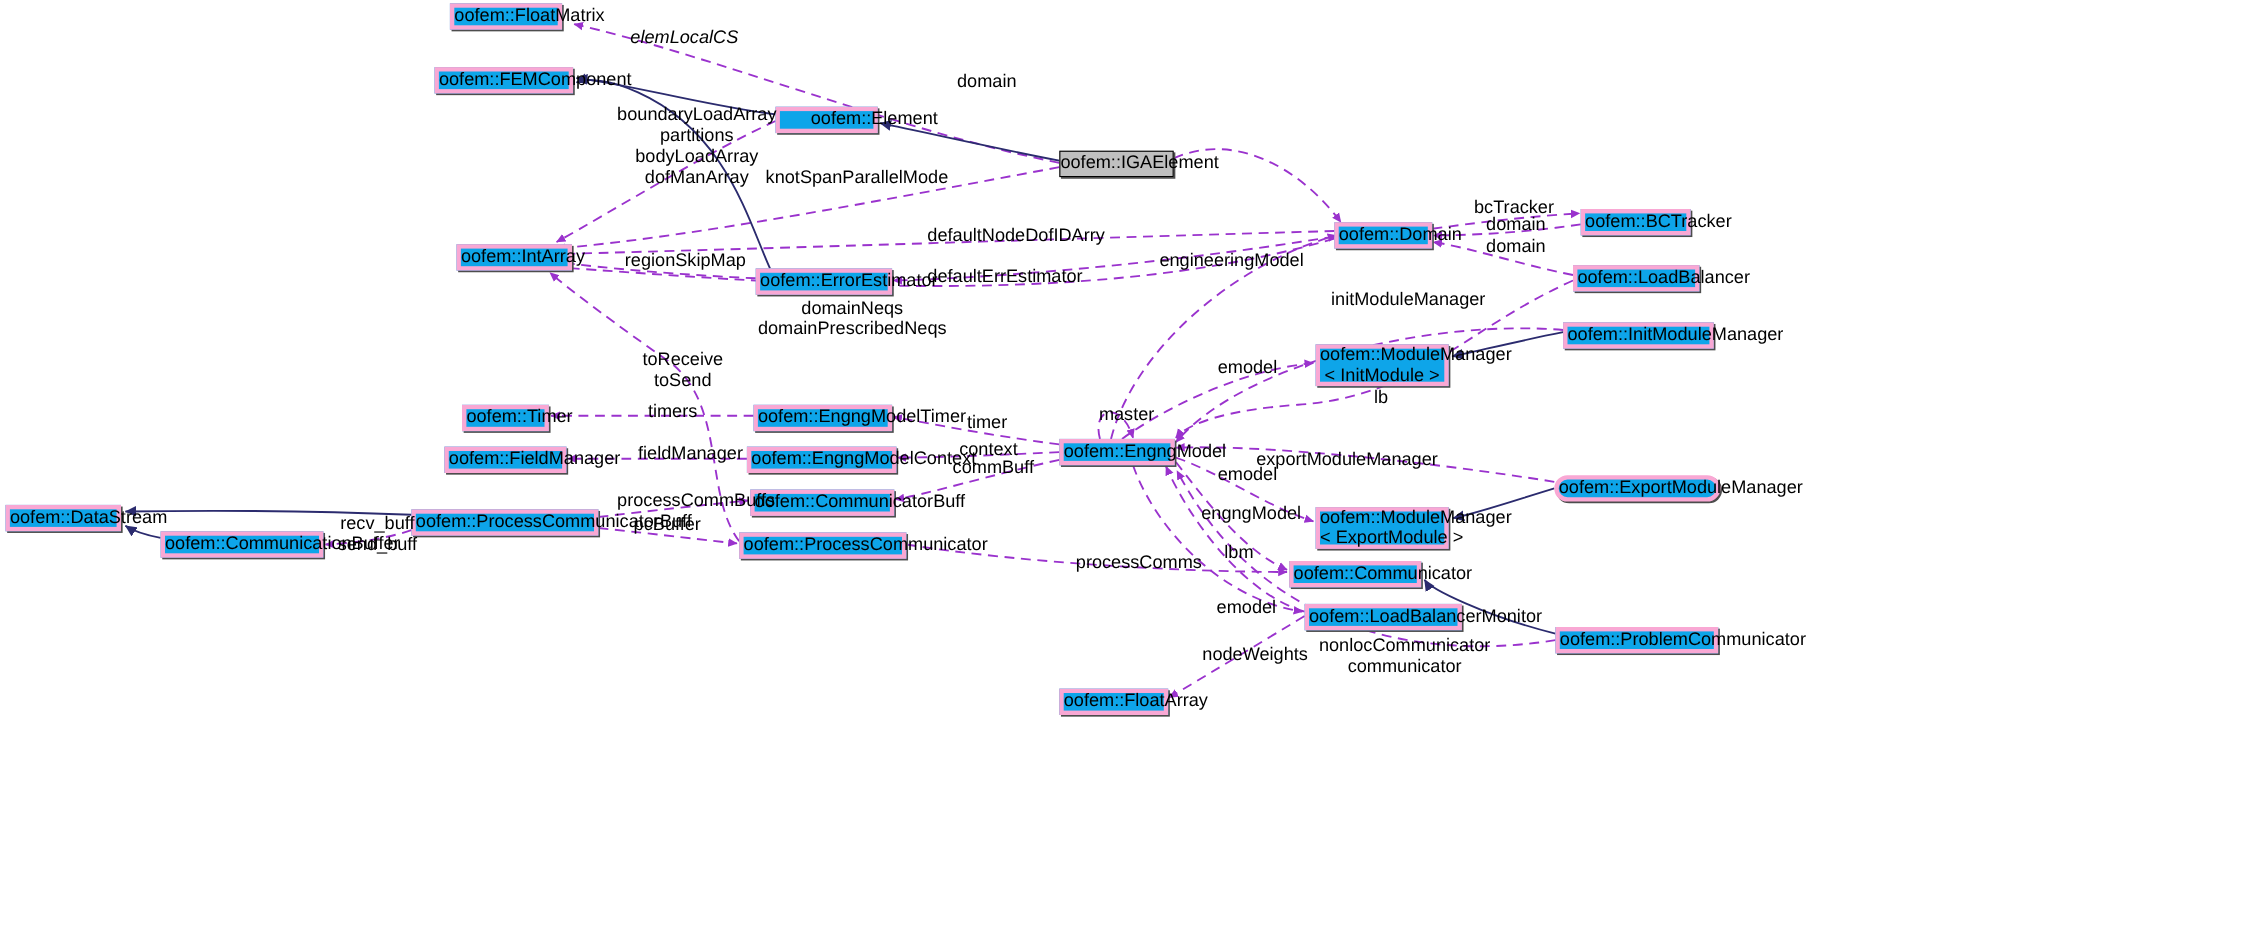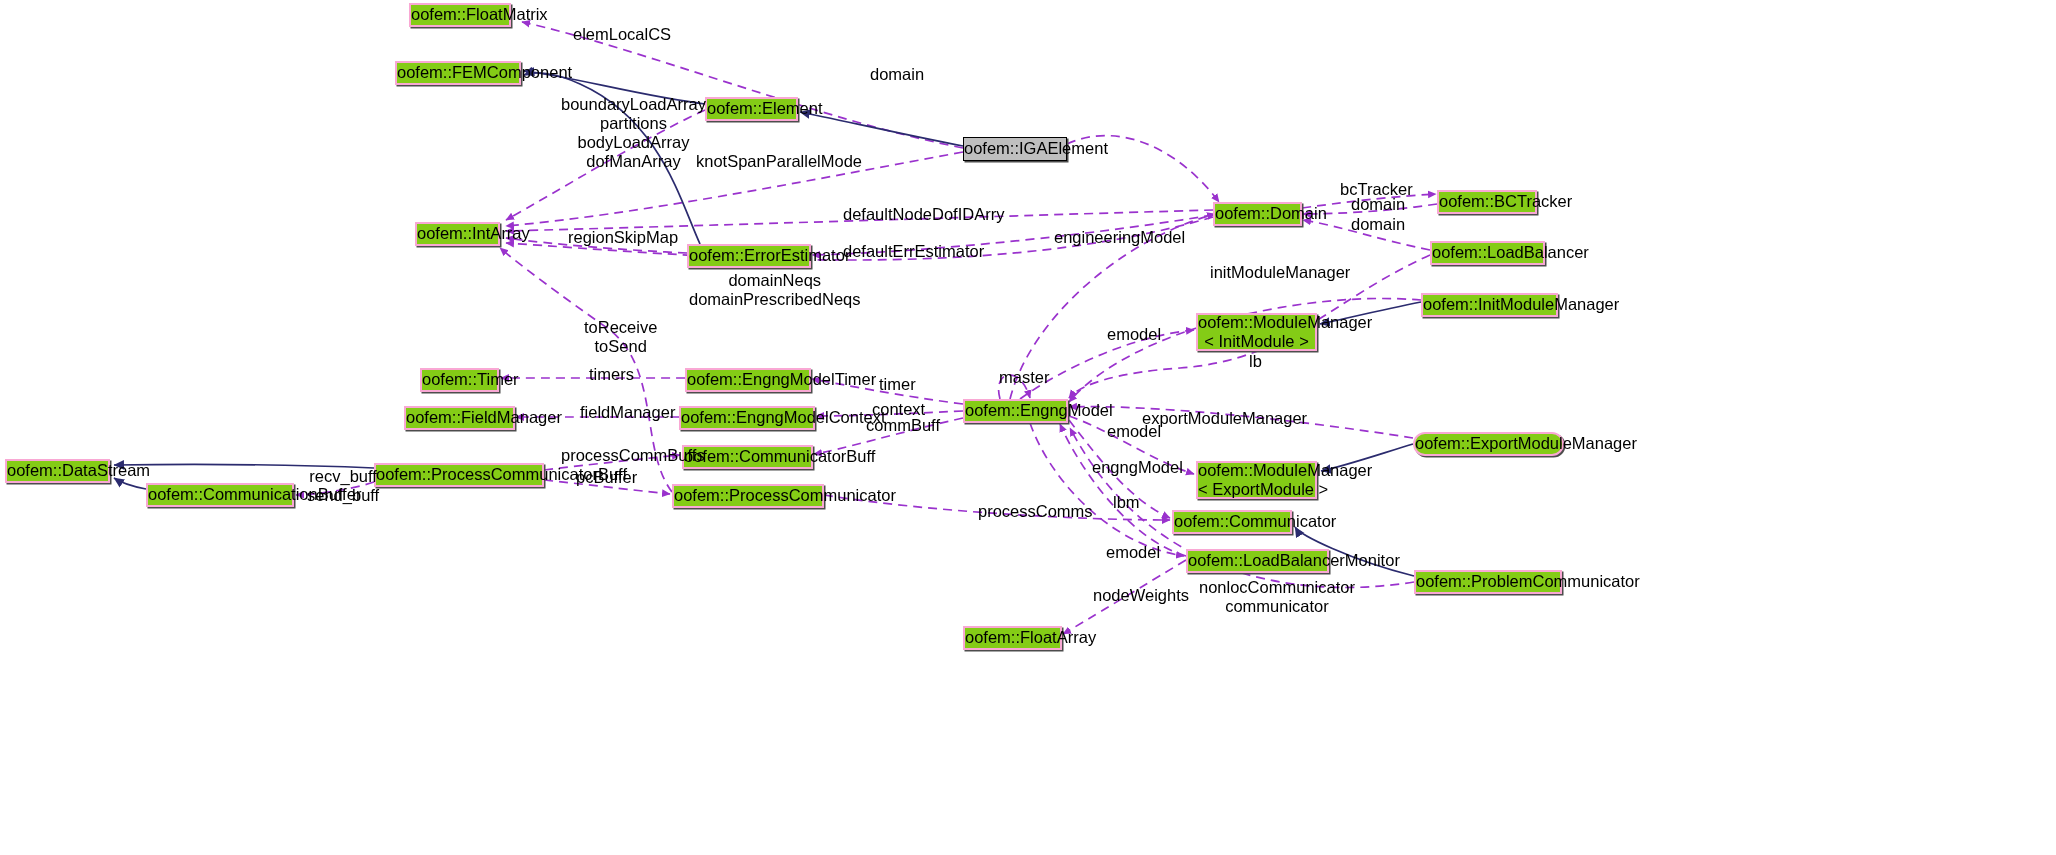--- a/index.html
+++ b/index.html
@@ -20,22 +20,22 @@
     position: absolute;
     left: 0;
     top: 0;
     width: 2056px;
     height: 855px;
     pointer-events: none;
   }
   .node {
     position: absolute;
     box-sizing: border-box;
-    border: 2px solid #f9a8d4;
-    background: #84cc16;
+    border: 4px solid #f9a8d4;
+    background: #0ea5e9;
     color: #000000;
     font-size: 16.5px;
     line-height: 1.18;
     text-align: center;
     display: flex;
     align-items: center;
     justify-content: center;
     white-space: pre;
     box-shadow: 1.5px 1.5px 0 0 #4d4d4d;
     cursor: default;
@@ -159,23 +159,23 @@
 
       <path d="M374,468 C280,464 180,464 114,465"></path>
 
       <path d="M146,489 C130,486 120,482 114,478"></path>
     </g>
   </svg>
 
   <div id="nodes-layer">
       <div class="node" style="left: 409px; top: 3px; width: 102px; height: 24px;"><span class="nlabel">oofem::FloatMatrix</span></div>
       <div class="node" style="left: 395px; top: 61px; width: 126px; height: 24px;"><span class="nlabel">oofem::FEMComponent</span></div>
-      <div class="node" style="left: 705px; top: 97px; width: 93px; height: 24px;"><span class="nlabel">oofem::Element</span></div>
+      <div class="node" style="left: 705px; top: 97px; width: 93px; height: 24px; padding-left: 28px;"><span class="nlabel">oofem::Element</span></div>
       <div class="node highlight" style="left: 963px; top: 137px; width: 104px; height: 24px;"><span class="nlabel">oofem::IGAElement</span></div>
-      <div class="node" style="left: 415px; top: 222px; width: 85px; height: 24px;"><span class="nlabel">oofem::IntArray</span></div>
+      <div class="node" style="left: 415px; top: 222px; width: 105px; height: 24px;"><span class="nlabel">oofem::IntArray</span></div>
       <div class="node" style="left: 687px; top: 244px; width: 124px; height: 24px;"><span class="nlabel">oofem::ErrorEstimator</span></div>
       <div class="node" style="left: 1213px; top: 202px; width: 89px; height: 24px;"><span class="nlabel">oofem::Domain</span></div>
       <div class="node" style="left: 1437px; top: 190px; width: 100px; height: 24px;"><span class="nlabel">oofem::BCTracker</span></div>
       <div class="node" style="left: 1430px; top: 241px; width: 115px; height: 24px;"><span class="nlabel">oofem::LoadBalancer</span></div>
       <div class="node" style="left: 1421px; top: 293px; width: 137px; height: 24px;"><span class="nlabel">oofem::InitModuleManager</span></div>
       <div class="node" style="left: 1196px; top: 313px; width: 121px; height: 38px;"><span class="nlabel">oofem::ModuleManager
 &lt; InitModule &gt;</span></div>
       <div class="node" style="left: 420px; top: 368px; width: 79px; height: 24px;"><span class="nlabel">oofem::Timer</span></div>
       <div class="node" style="left: 404px; top: 406px; width: 111px; height: 24px;"><span class="nlabel">oofem::FieldManager</span></div>
       <div class="node" style="left: 685px; top: 368px; width: 126px; height: 24px;"><span class="nlabel">oofem::EngngModelTimer</span></div>
@@ -189,21 +189,21 @@
       <div class="node" style="left: 1413px; top: 432px; width: 151px; height: 24px; border-radius: 12px;"><span class="nlabel">oofem::ExportModuleManager</span></div>
       <div class="node" style="left: 1196px; top: 461px; width: 121px; height: 38px;"><span class="nlabel">oofem::ModuleManager
 &lt; ExportModule &gt;</span></div>
       <div class="node" style="left: 1172px; top: 510px; width: 120px; height: 24px;"><span class="nlabel">oofem::Communicator</span></div>
       <div class="node" style="left: 1186px; top: 549px; width: 143px; height: 24px;"><span class="nlabel">oofem::LoadBalancerMonitor</span></div>
       <div class="node" style="left: 1414px; top: 570px; width: 148px; height: 24px; align-items: center;"><span class="nlabel">oofem::ProblemCommunicator</span></div>
       <div class="node" style="left: 963px; top: 626px; width: 99px; height: 24px;"><span class="nlabel">oofem::FloatArray</span></div>
     </div>
 
   <div id="labels-layer">
-      <div class="edgelabel" style="left: 573px; top: 25px;">elemLocalCS</div>
+      <div class="edgelabel" style="left: 573px; top: 25px; font-style: italic;">elemLocalCS</div>
       <div class="edgelabel" style="left: 870px; top: 65px;">domain</div>
       <div class="edgelabel" style="left: 561px; top: 95px;">boundaryLoadArray
 partitions
 bodyLoadArray
 dofManArray</div>
       <div class="edgelabel" style="left: 696px; top: 152px;">knotSpanParallelMode</div>
       <div class="edgelabel" style="left: 843px; top: 205px;">defaultNodeDofIDArry</div>
       <div class="edgelabel" style="left: 568px; top: 228px;">regionSkipMap</div>
       <div class="edgelabel" style="left: 843px; top: 242px;">defaultErrEstimator</div>
       <div class="edgelabel" style="left: 689px; top: 271px;">domainNeqs

